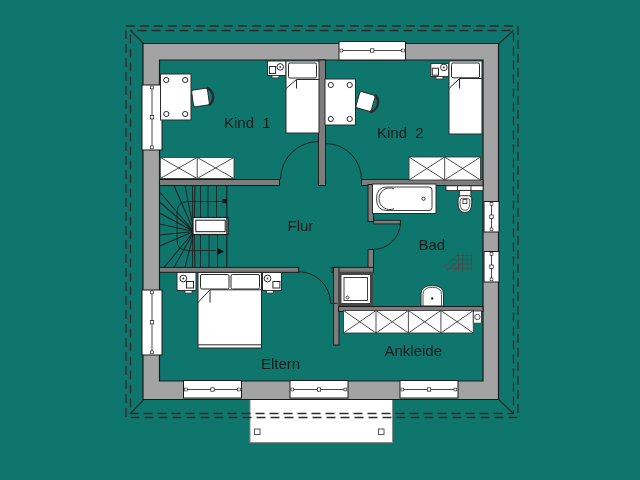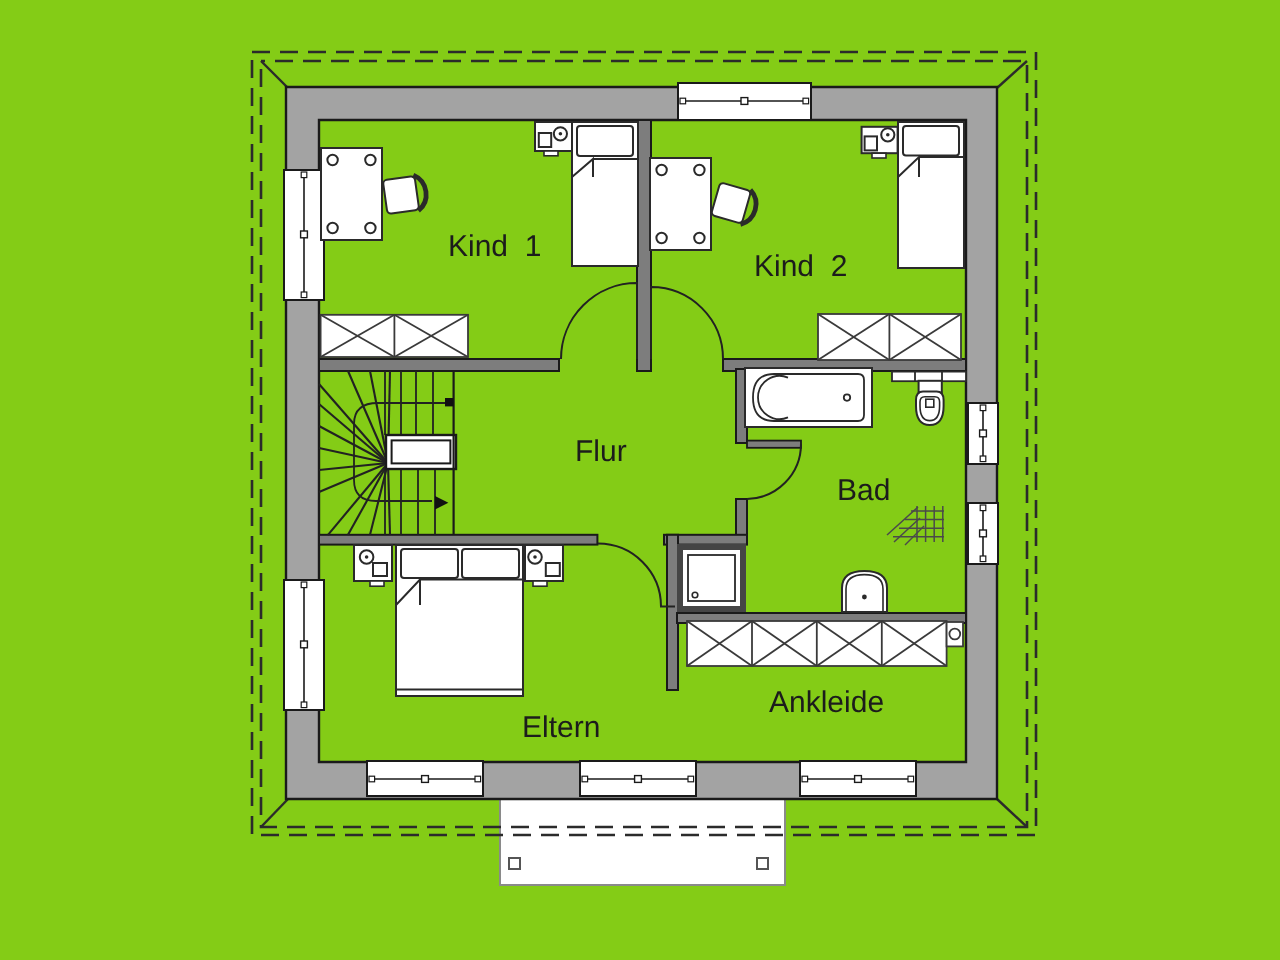--- a/index.html
+++ b/index.html
@@ -1,16 +1,16 @@
 <!DOCTYPE html>
 <html><head>
 <meta charset="utf-8">
 <style>
   html,body{margin:0;padding:0;background:#fff;}
-  .wrap{width:640px;height:480px;position:relative;overflow:hidden;background:#84cc16;}
+  .wrap{width:640px;height:480px;position:relative;overflow:hidden;background:#0f766e;}
   svg{position:absolute;left:0;top:0;}
   text{font-family:"Liberation Sans",sans-serif;fill:#1c1c1c;}
 </style>
 </head>
 <body>
 <div class="wrap">
 <svg width="640" height="480" viewBox="0 0 640 480">
 
 <rect x="250" y="399.5" width="142.5" height="43" fill="#fff" stroke="#8a8a8a" stroke-width="1"></rect>
 

